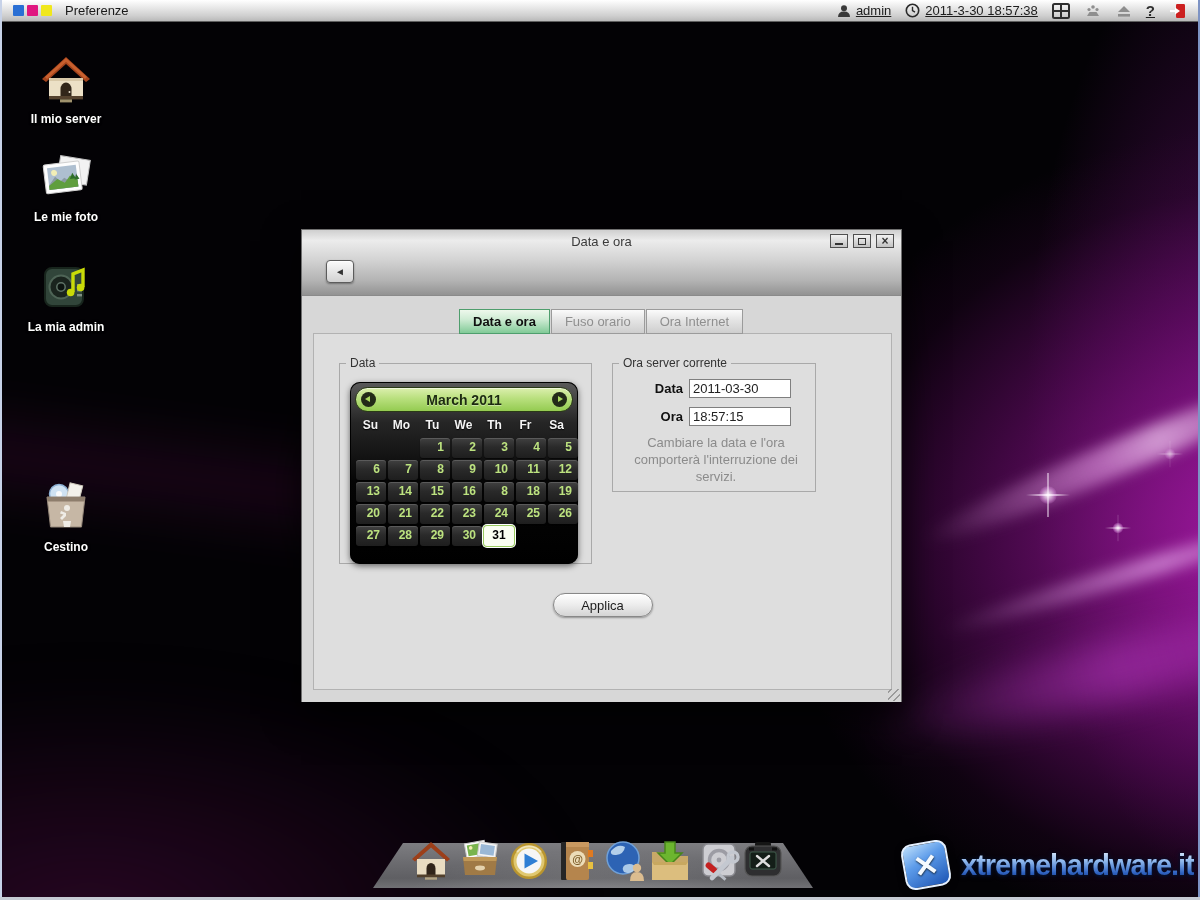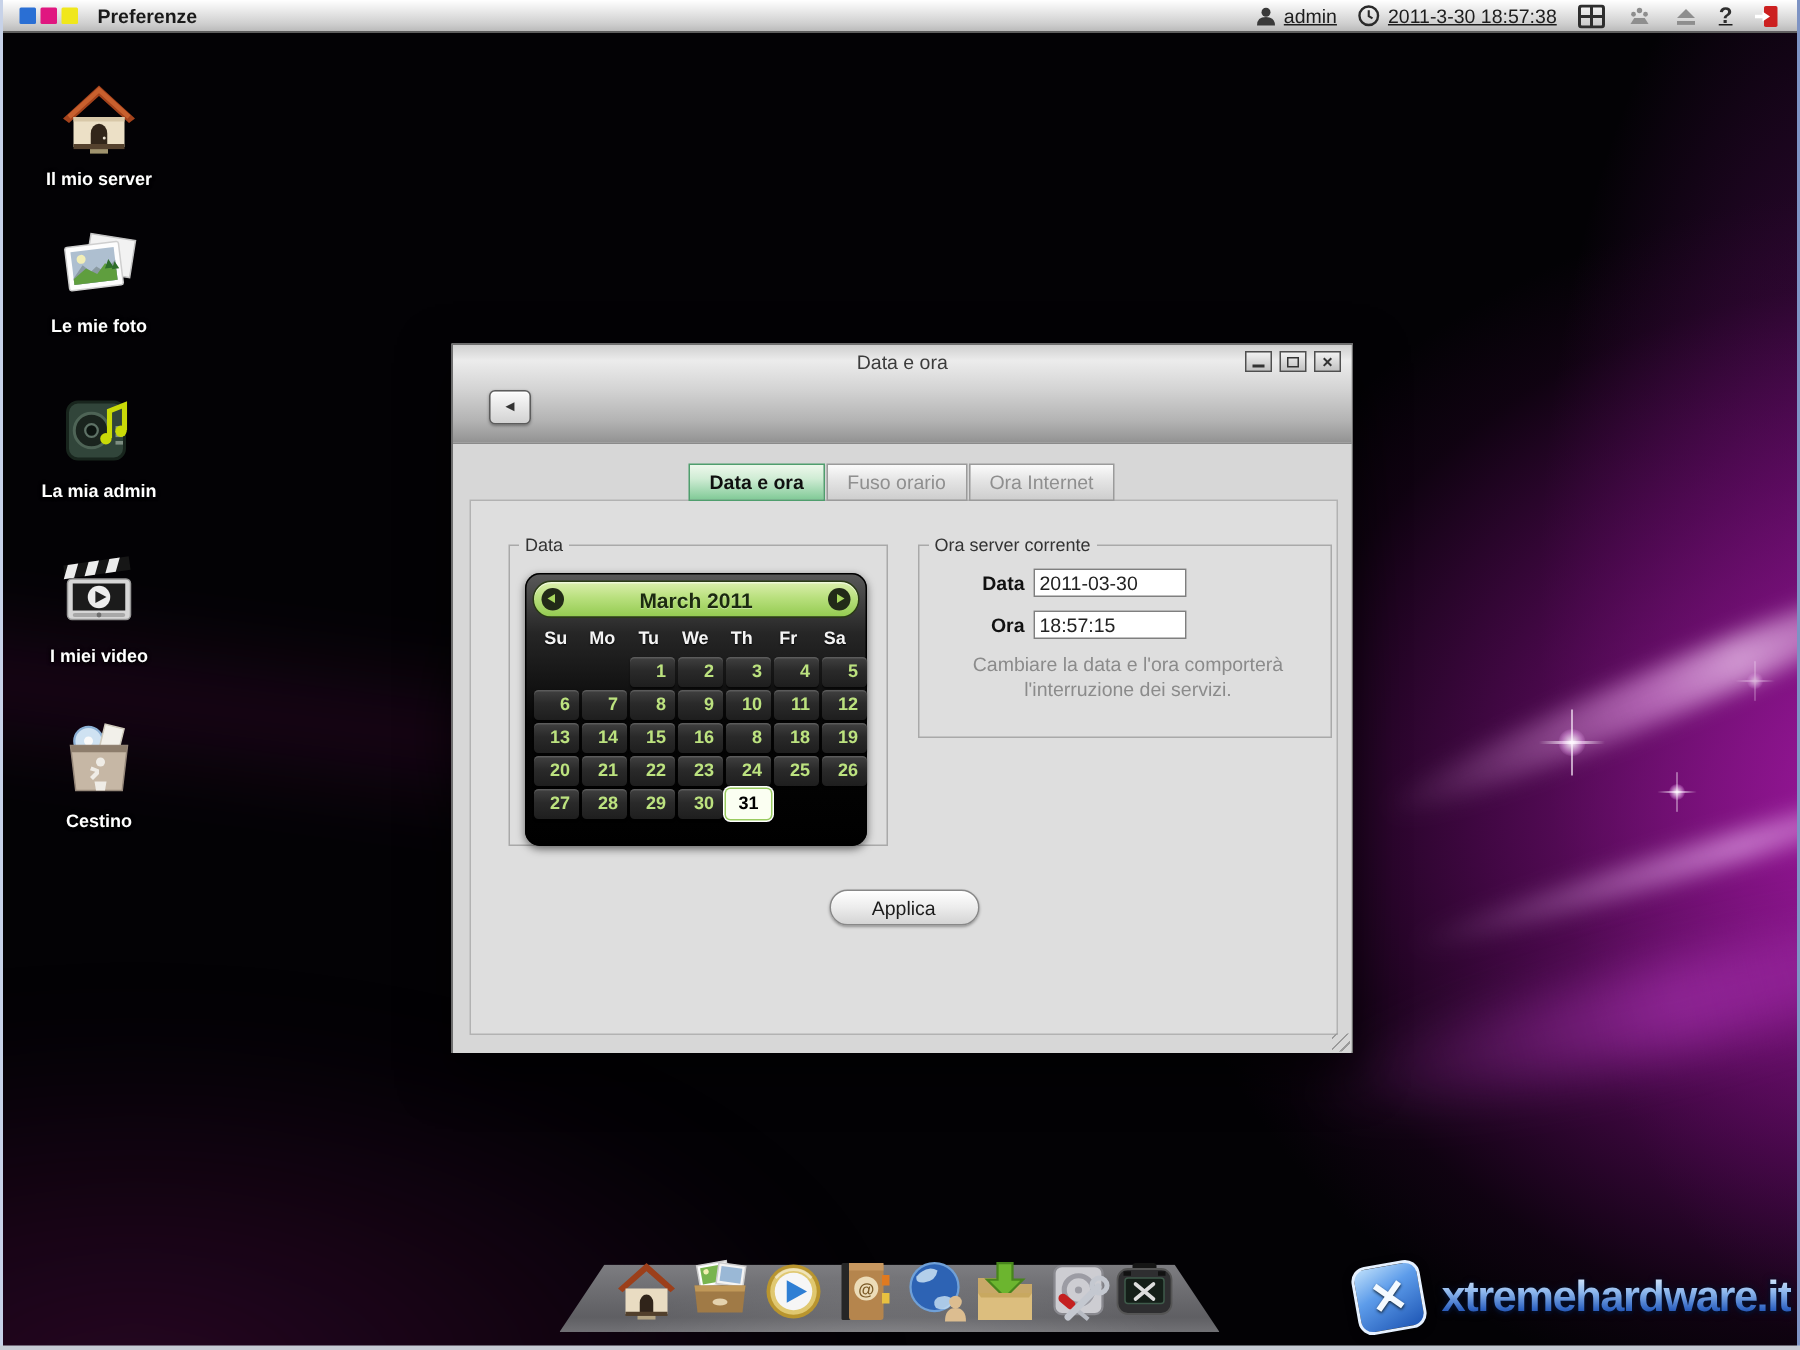--- a/index.html
+++ b/index.html
@@ -12,21 +12,21 @@
   .edge-left  { position:absolute; left:0; top:0; bottom:0; width:2px; background:#c7d2e8; z-index:50; }
   .edge-right { position:absolute; right:0; top:0; bottom:0; width:2px; background:#7d93c4; z-index:50; }
   .edge-bottom{ position:absolute; left:0; right:0; bottom:0; height:3px; background:#c6cbd4; z-index:50; }
 
   
   .menubar { position:absolute; left:0; top:0; right:0; height:22px; z-index:40;
     background:linear-gradient(180deg,#ffffff 0%,#e9e9e9 35%,#cfcfcf 75%,#b9b9b9 100%);
     border-bottom:1px solid #5f5f5f; display:flex; align-items:center; font-size:13px; color:#1d1d1d; }
   .mb-logo { display:flex; gap:3px; margin-left:13px; }
   .mb-logo i { width:11px; height:11px; border-radius:1px; display:block; }
-  .mb-title { font-weight:bold; margin-left:13px; color:#1a1a1a; }
+  .mb-title { font-weight:normal; margin-left:13px; color:#1a1a1a; }
   .mb-right { margin-left:auto; display:flex; align-items:center; gap:14px; margin-right:14px;text-decoration:underline; }
   .mb-item { display:flex; align-items:center; gap:5px; }
   .mb-help { font-weight:bold; font-size:15px; color:#2e2e2e; }
 
   
   .bg-right { position:absolute; inset:0; z-index:0;
     background:
       radial-gradient(ellipse 640px 520px at 107% 60%, rgba(172,26,172,.95) 0%, rgba(120,12,122,.55) 45%, rgba(60,5,60,.22) 68%, transparent 80%),
       radial-gradient(ellipse 300px 700px at 103% 45%, rgba(140,20,150,.5) 0%, transparent 70%); }
   .streak { position:absolute; border-radius:50%; filter:blur(7px); z-index:1; }
@@ -76,21 +76,21 @@
   .tab { height:25px; line-height:23px; padding:0 13px; font-size:13px; border:1px solid #9b9b9b;
     background:linear-gradient(180deg,#fbfbfb,#e4e4e4 45%,#cecece); color:#8f8f8f; margin-right:1px; cursor:default; }
   .tab.active { font-weight:bold; color:#101010; border:1px solid #4f9e6d;
     background:linear-gradient(180deg,#eef8ec 0%,#cfecd4 40%,#81ca97 100%); }
 
   .panel { position:absolute; left:11px; top:37px; width:579px; height:357px;
     border:1px solid #b2b2b2; background:#dedede; }
   fieldset { position:absolute; border:1px solid #a9a9a9; }
   legend { font-size:12px; color:#333; padding:0 4px; margin-left:6px; }
   .fs-data { left:25px; top:22px; width:253px; height:208px; }
-  .fs-ora  { left:298px; top:22px; width:276px; height:136px; }
+  .fs-ora  { left:298px; top:22px; width:204px; height:136px; }
 
   
   .calendar { position:absolute; left:10px; top:12px; width:228px; height:182px; border-radius:10px; padding:5px;
     background:linear-gradient(180deg,#5a5a5a 0%,#262626 22%,#050505 55%,#000 100%);
     box-shadow:0 2px 6px rgba(0,0,0,.55), inset 0 0 0 1px #000; }
   .cal-head { height:25px; border-radius:13px; border:1px solid #2a3a16; padding:0 5px;
     background:linear-gradient(180deg,#dcefae 0%,#b9e07e 45%,#94cb51 100%);
     display:flex; align-items:center; box-shadow:inset 0 1px 0 rgba(255,255,255,.55); }
   .cal-title { flex:1; text-align:center; font-size:14px; font-weight:bold; color:#1c2a10;
     text-shadow:0 1px 0 rgba(255,255,255,.4); }
@@ -251,35 +251,20 @@
       <rect x="39" y="24" width="5" height="2.4" fill="#7e8e82"></rect>
         <rect x="39" y="29" width="5" height="2.4" fill="#7e8e82"></rect>
         <rect x="39" y="34" width="5" height="2.4" fill="#7e8e82"></rect>
       <path d="M35 32 v-18 l10 -4 v17" fill="none" stroke="#c9da08" stroke-width="3.4"></path>
       <circle cx="32.6" cy="32.5" r="3.8" fill="#c9da08"></circle>
       <circle cx="42.6" cy="27.5" r="3.8" fill="#c9da08"></circle>
     </svg>
     <div class="lbl">La mia admin</div>
   </div>
 
-  <div class="dicon" style="top:370px;">
-    <svg class="ic" width="56" height="54" viewBox="0 0 56 54">
-      <g transform="rotate(-8 12 12)">
-        <rect x="5" y="6" width="44" height="9" fill="#161616"></rect>
-        <path d="M8 6 l7 0 -4 9 -7 0 Z M22 6 l7 0 -4 9 -7 0 Z M36 6 l7 0 -4 9 -7 0 Z" fill="#ececec"></path>
-      </g>
-      <rect x="7" y="16" width="42" height="27" rx="3" fill="#d6d6d6" stroke="#969696"></rect>
-      <rect x="10.5" y="19" width="35" height="18" fill="#1b1b1b"></rect>
-      <circle cx="28" cy="28" r="7.5" fill="#ededed"></circle>
-      <path d="M25.6 24 L33 28 L25.6 32 Z" fill="#222"></path>
-      <rect x="10.5" y="38.6" width="35" height="2.8" rx="1.4" fill="#a8a8a8"></rect>
-      <circle cx="28" cy="40" r="1.6" fill="#6e6e6e"></circle>
-    </svg>
-    <div class="lbl">I miei video</div>
-  </div>
 
   <div class="dicon" style="top:480px;">
     <svg class="ic" width="56" height="54" viewBox="0 0 56 54">
       <circle cx="21" cy="14" r="9.5" fill="#cfe2f2" stroke="#8cb0d4" stroke-width="1.5"></circle>
       <circle cx="21" cy="14" r="3" fill="#fafafa"></circle>
       <g transform="rotate(14 36 12)">
           <rect x="30" y="4" width="13" height="16" fill="#f2f0ea" stroke="#cfcabc"></rect>
         </g>
       <path d="M9 17 h38 l-3.5 30 h-31 Z" fill="#c6b7a5" stroke="#96887a"></path>
       <path d="M9 17 h38 l-.8 4.5 h-36.4 Z" fill="#8d7d6c"></path>

